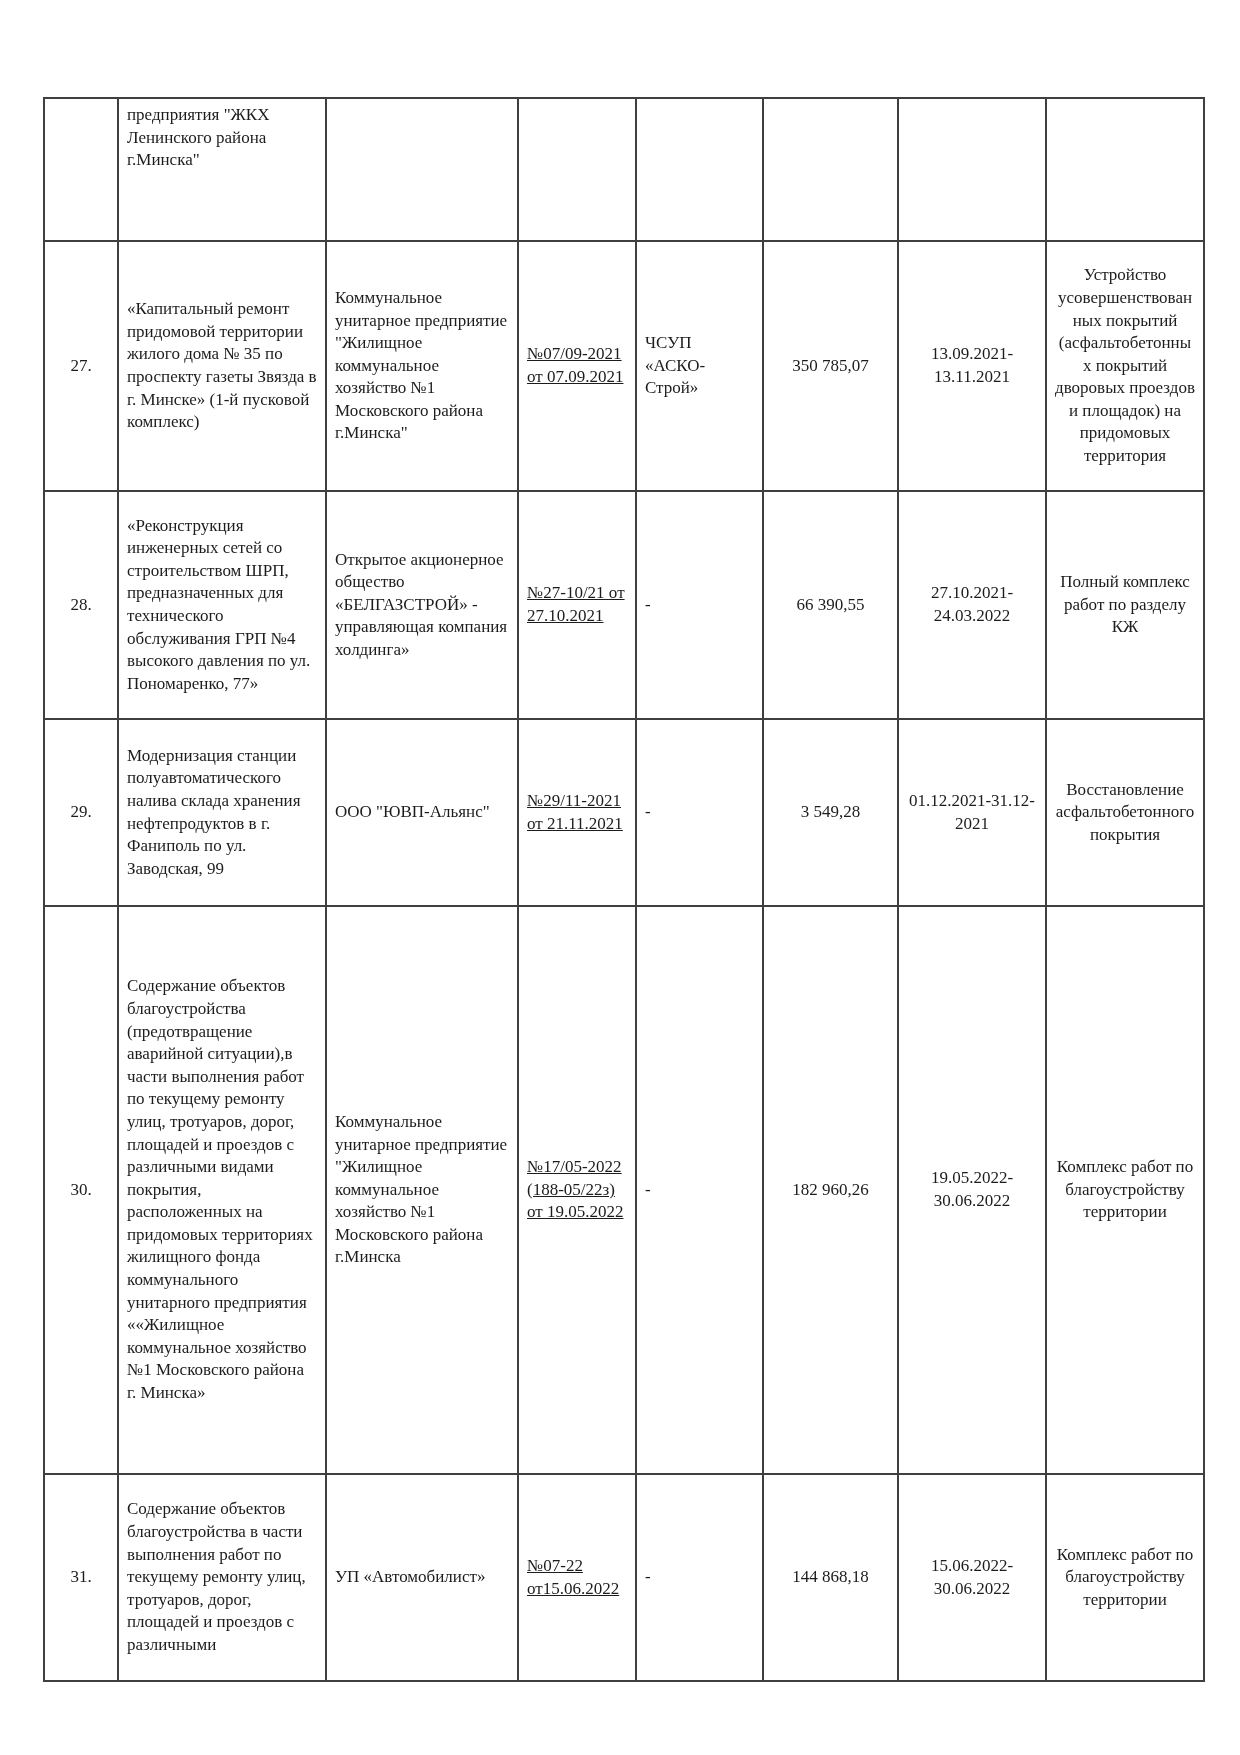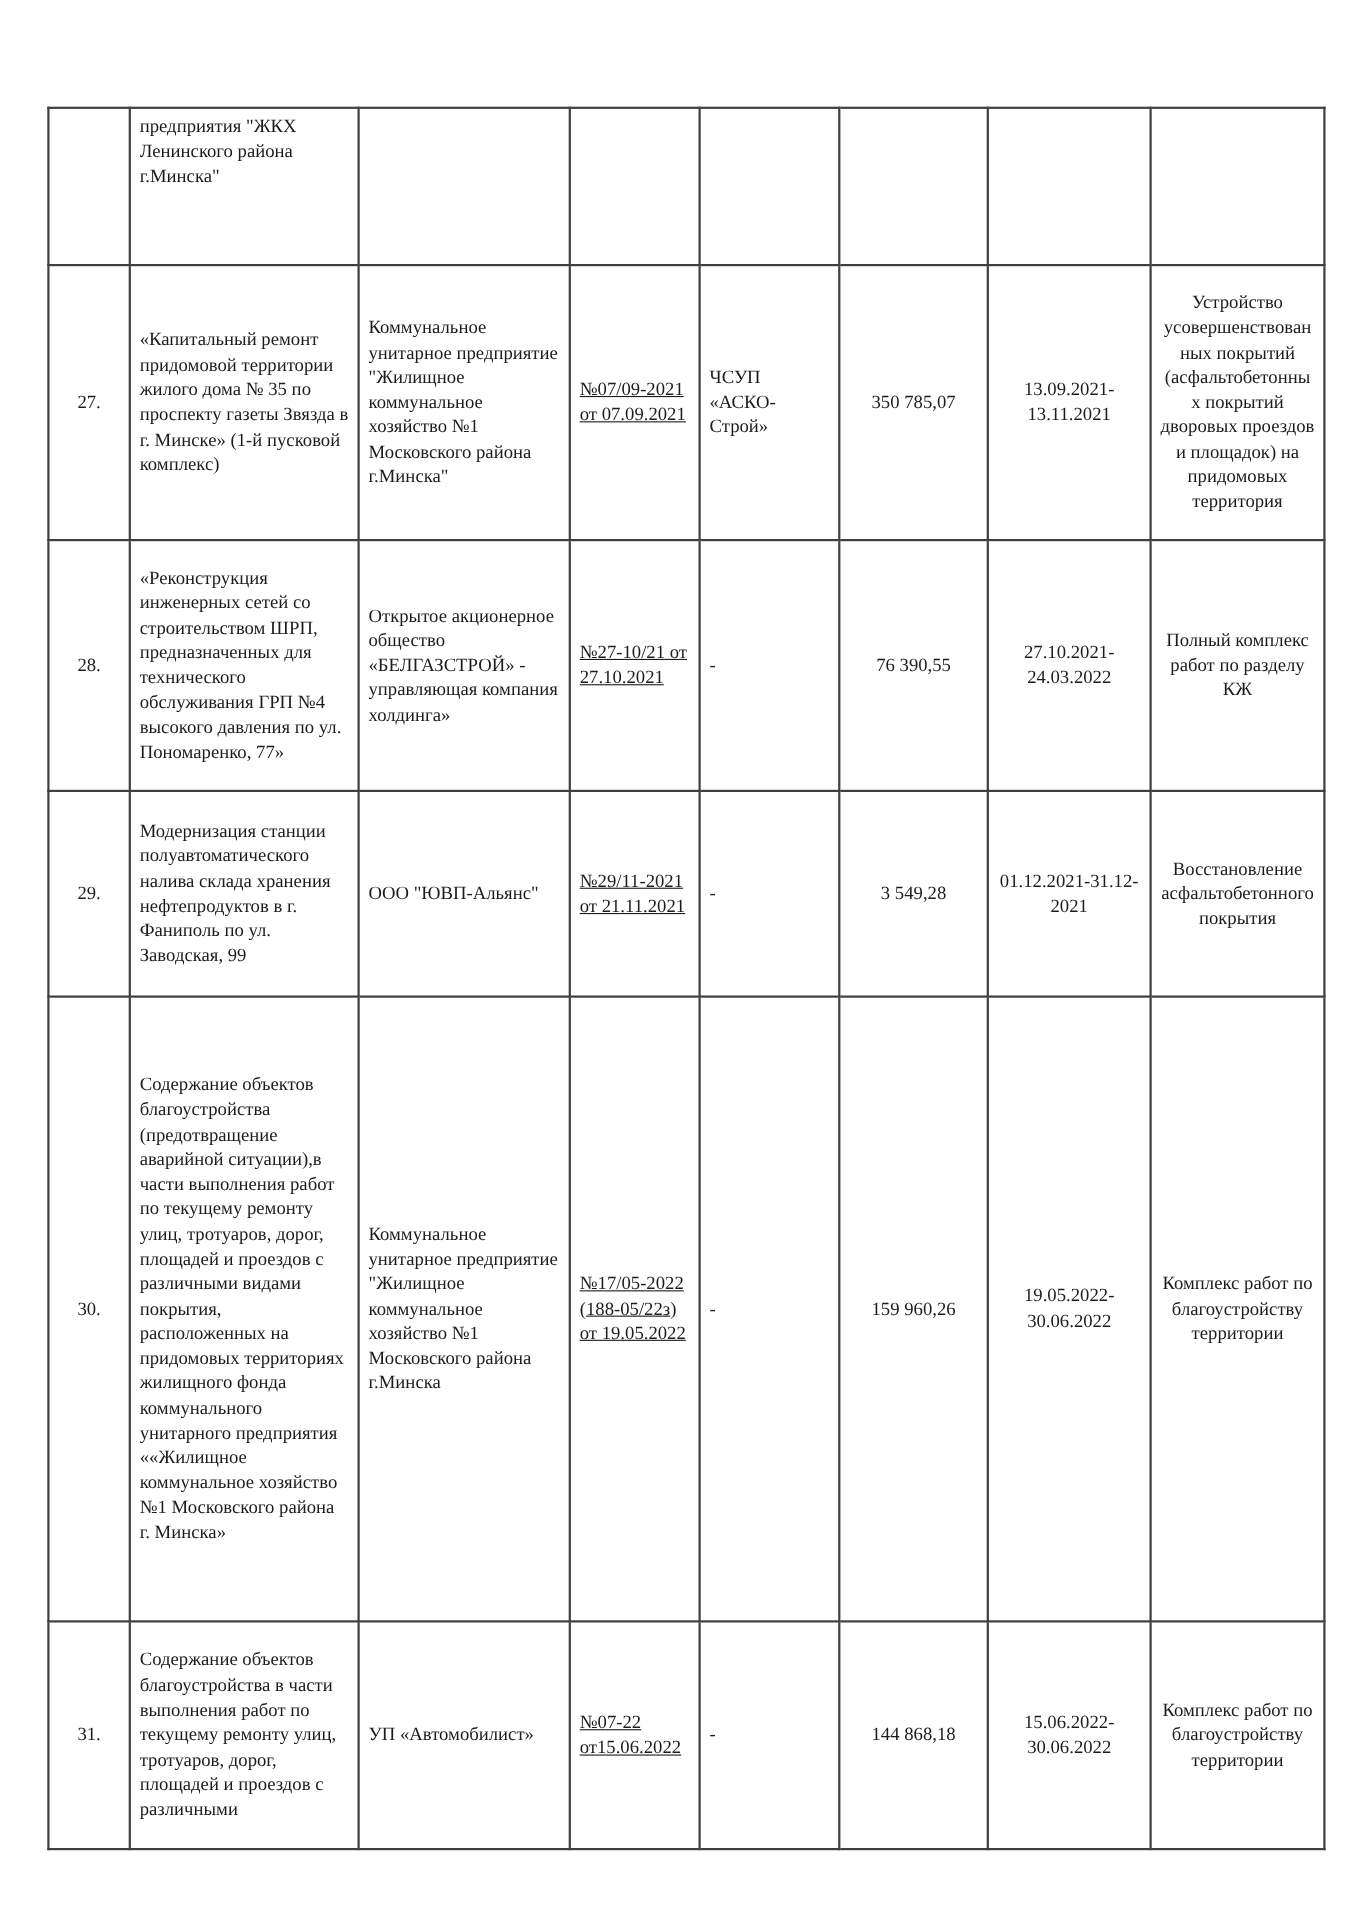--- a/index.html
+++ b/index.html
@@ -91,41 +91,41 @@
           <td class="c-amount" style="border-color: rgb(63, 63, 63);">350 785,07</td>
           <td class="c-period" style="border-color: rgb(63, 63, 63);">13.09.2021-13.11.2021</td>
           <td class="c-work" style="border-color: rgb(63, 63, 63);">Устройство усовершенствованных покрытий (асфальтобетонных покрытий дворовых проездов и площадок) на придомовых территория</td>
         </tr>
         <tr class="r2">
           <td class="c-num" style="border-color: rgb(63, 63, 63);">28.</td>
           <td class="c-description" style="border-color: rgb(63, 63, 63);">«Реконструкция инженерных сетей со строительством ШРП, предназначенных для технического обслуживания ГРП №4 высокого давления по ул. Пономаренко, 77»</td>
           <td class="c-contractor" style="border-color: rgb(63, 63, 63);">Открытое акционерное общество «БЕЛГАЗСТРОЙ» - управляющая компания холдинга»</td>
           <td class="c-contract" style="border-color: rgb(63, 63, 63);">№27-10/21 от 27.10.2021</td>
           <td class="c-subcontractor" style="border-color: rgb(63, 63, 63);">-</td>
-          <td class="c-amount" style="border-color: rgb(63, 63, 63);">76 390,55</td>
+          <td class="c-amount" style="border-color: rgb(63, 63, 63);">66 390,55</td>
           <td class="c-period" style="border-color: rgb(63, 63, 63);">27.10.2021-24.03.2022</td>
           <td class="c-work" style="border-color: rgb(63, 63, 63);">Полный комплекс работ по разделу КЖ</td>
         </tr>
         <tr class="r3">
           <td class="c-num" style="border-color: rgb(63, 63, 63);">29.</td>
           <td class="c-description" style="border-color: rgb(63, 63, 63);">Модернизация станции полуавтоматического налива склада хранения нефтепродуктов в г. Фаниполь по ул. Заводская, 99</td>
           <td class="c-contractor" style="border-color: rgb(63, 63, 63);">ООО "ЮВП-Альянс"</td>
           <td class="c-contract" style="border-color: rgb(63, 63, 63);">№29/11-2021 от 21.11.2021</td>
           <td class="c-subcontractor" style="border-color: rgb(63, 63, 63);">-</td>
           <td class="c-amount" style="border-color: rgb(63, 63, 63);">3 549,28</td>
           <td class="c-period" style="border-color: rgb(63, 63, 63);">01.12.2021-31.12-2021</td>
           <td class="c-work" style="border-color: rgb(63, 63, 63);">Восстановление асфальтобетонного покрытия</td>
         </tr>
         <tr class="r4">
           <td class="c-num" style="border-color: rgb(63, 63, 63);">30.</td>
           <td class="c-description" style="border-color: rgb(63, 63, 63);">Содержание объектов благоустройства (предотвращение аварийной ситуации),в части выполнения работ по текущему ремонту улиц, тротуаров, дорог, площадей и проездов с различными видами покрытия, расположенных на придомовых территориях жилищного фонда коммунального унитарного предприятия ««Жилищное коммунальное хозяйство №1 Московского района г. Минска»</td>
           <td class="c-contractor" style="border-color: rgb(63, 63, 63);">Коммунальное унитарное предприятие "Жилищное коммунальное хозяйство №1 Московского района г.Минска</td>
           <td class="c-contract" style="border-color: rgb(63, 63, 63);">№17/05-2022 (188-05/22з) от 19.05.2022</td>
           <td class="c-subcontractor" style="border-color: rgb(63, 63, 63);">-</td>
-          <td class="c-amount" style="border-color: rgb(63, 63, 63);">159 960,26</td>
+          <td class="c-amount" style="border-color: rgb(63, 63, 63);">182 960,26</td>
           <td class="c-period" style="border-color: rgb(63, 63, 63);">19.05.2022-30.06.2022</td>
           <td class="c-work" style="border-color: rgb(63, 63, 63);">Комплекс работ по благоустройству территории</td>
         </tr>
         <tr class="r5">
           <td class="c-num" style="border-color: rgb(63, 63, 63);">31.</td>
           <td class="c-description" style="border-color: rgb(63, 63, 63);">Содержание объектов благоустройства в части выполнения работ по текущему ремонту улиц, тротуаров, дорог, площадей и проездов с различными</td>
           <td class="c-contractor" style="border-color: rgb(63, 63, 63);">УП «Автомобилист»</td>
           <td class="c-contract" style="border-color: rgb(63, 63, 63);">№07-22 от15.06.2022</td>
           <td class="c-subcontractor" style="border-color: rgb(63, 63, 63);">-</td>
           <td class="c-amount" style="border-color: rgb(63, 63, 63);">144 868,18</td>

